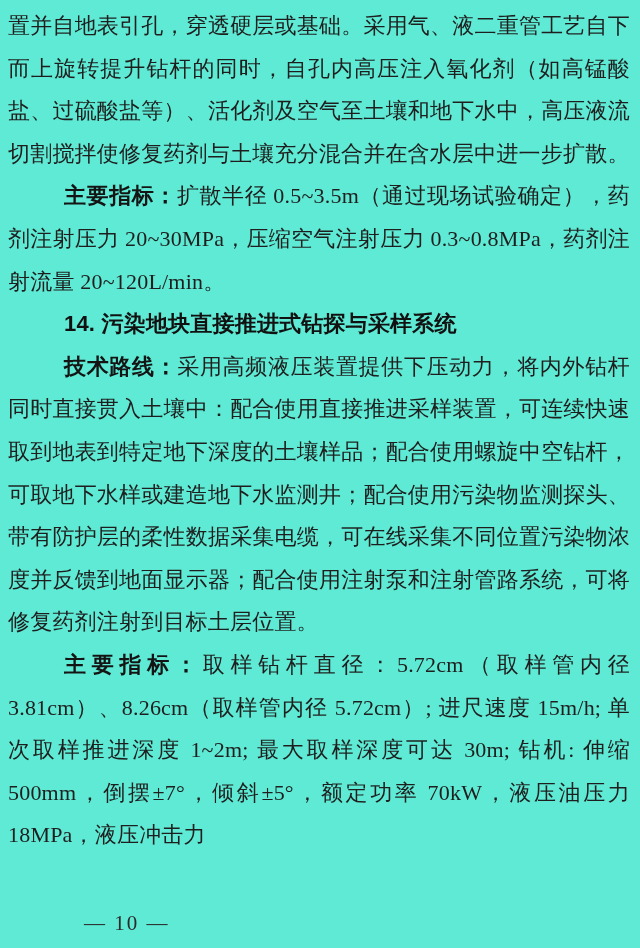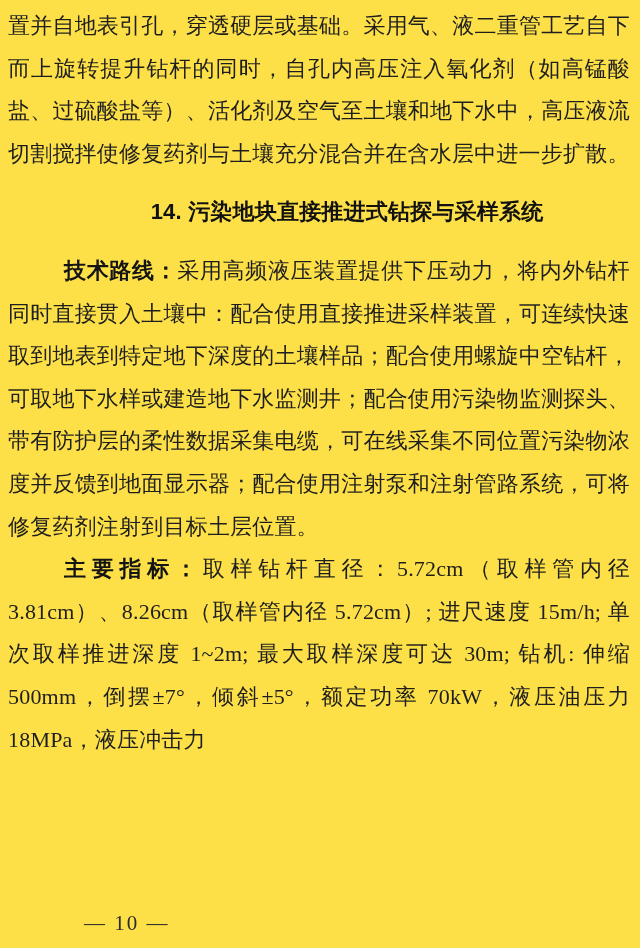--- a/index.html
+++ b/index.html
@@ -11,68 +11,68 @@
     height: 948px;
     background: #ffffff;
     overflow: hidden;
   }
   .page {
     position: relative;
     box-sizing: border-box;
     width: 640px;
     height: 948px;
     padding: 5px 10px 0 8px;
-    background: #fde047;
+    background: #5eead4;
   }
   p.body {
     margin: 0;
     font-family: "Liberation Serif", "DejaVu Serif", serif;
     font-size: 22px;
     line-height: 42.6px;
     color: #1e1e1e;
     text-align: justify;
     letter-spacing: 0.2px;
   }
   .indent {
     text-indent: 56px;
   }
   .run-in-label {
     font-weight: bold;
     font-family: "Liberation Sans", "DejaVu Sans", sans-serif;
     color: #141414;
   }
   h2.heading {
-    margin: 16px;
+    margin: 0;
     padding-left: 56px;
     font-family: "Liberation Sans", "DejaVu Sans", sans-serif;
     font-weight: bold;
     font-size: 22px;
     line-height: 42.6px;
     color: #111111;
     letter-spacing: 0.2px;
-    text-align: center;
   }
   .footer {
     position: absolute;
     left: 36px;
     bottom: 12px;
     font-family: "Liberation Serif", "DejaVu Serif", serif;
     font-size: 21px;
     color: #2b2b2b;
     letter-spacing: 2px;
     margin-left: 48px;
   }
 </style>
 </head>
 <body>
 
 <div class="page">
 
   <p class="body">置并自地表引孔，穿透硬层或基础。采用气、液二重管工艺自下而上旋转提升钻杆的同时，自孔内高压注入氧化剂（如高锰酸盐、过硫酸盐等）、活化剂及空气至土壤和地下水中，高压液流切割搅拌使修复药剂与土壤充分混合并在含水层中进一步扩散。</p>
 
+  <p class="body indent"><span class="run-in-label">主要指标：</span><span>扩散半径 0.5~3.5m（通过现场试验确定），药剂注射压力 20~30MPa，压缩空气注射压力 0.3~0.8MPa，药剂注射流量 20~120L/min。</span></p>
 
 
   <h2 class="heading">14. 污染地块直接推进式钻探与采样系统</h2>
 
   <p class="body indent"><span class="run-in-label">技术路线：</span><span>采用高频液压装置提供下压动力，将内外钻杆同时直接贯入土壤中：配合使用直接推进采样装置，可连续快速取到地表到特定地下深度的土壤样品；配合使用螺旋中空钻杆，可取地下水样或建造地下水监测井；配合使用污染物监测探头、带有防护层的柔性数据采集电缆，可在线采集不同位置污染物浓度并反馈到地面显示器；配合使用注射泵和注射管路系统，可将修复药剂注射到目标土层位置。</span></p>
 
   <p class="body indent"><span class="run-in-label">主要指标：</span><span>取样钻杆直径：5.72cm（取样管内径 3.81cm）、8.26cm（取样管内径 5.72cm）; 进尺速度 15m/h; 单次取样推进深度 1~2m; 最大取样深度可达 30m; 钻机: 伸缩 500mm，倒摆±7°，倾斜±5°，额定功率 70kW，液压油压力 18MPa，液压冲击力</span></p>
 
   <div class="footer">
     <span>— 10 —</span>

